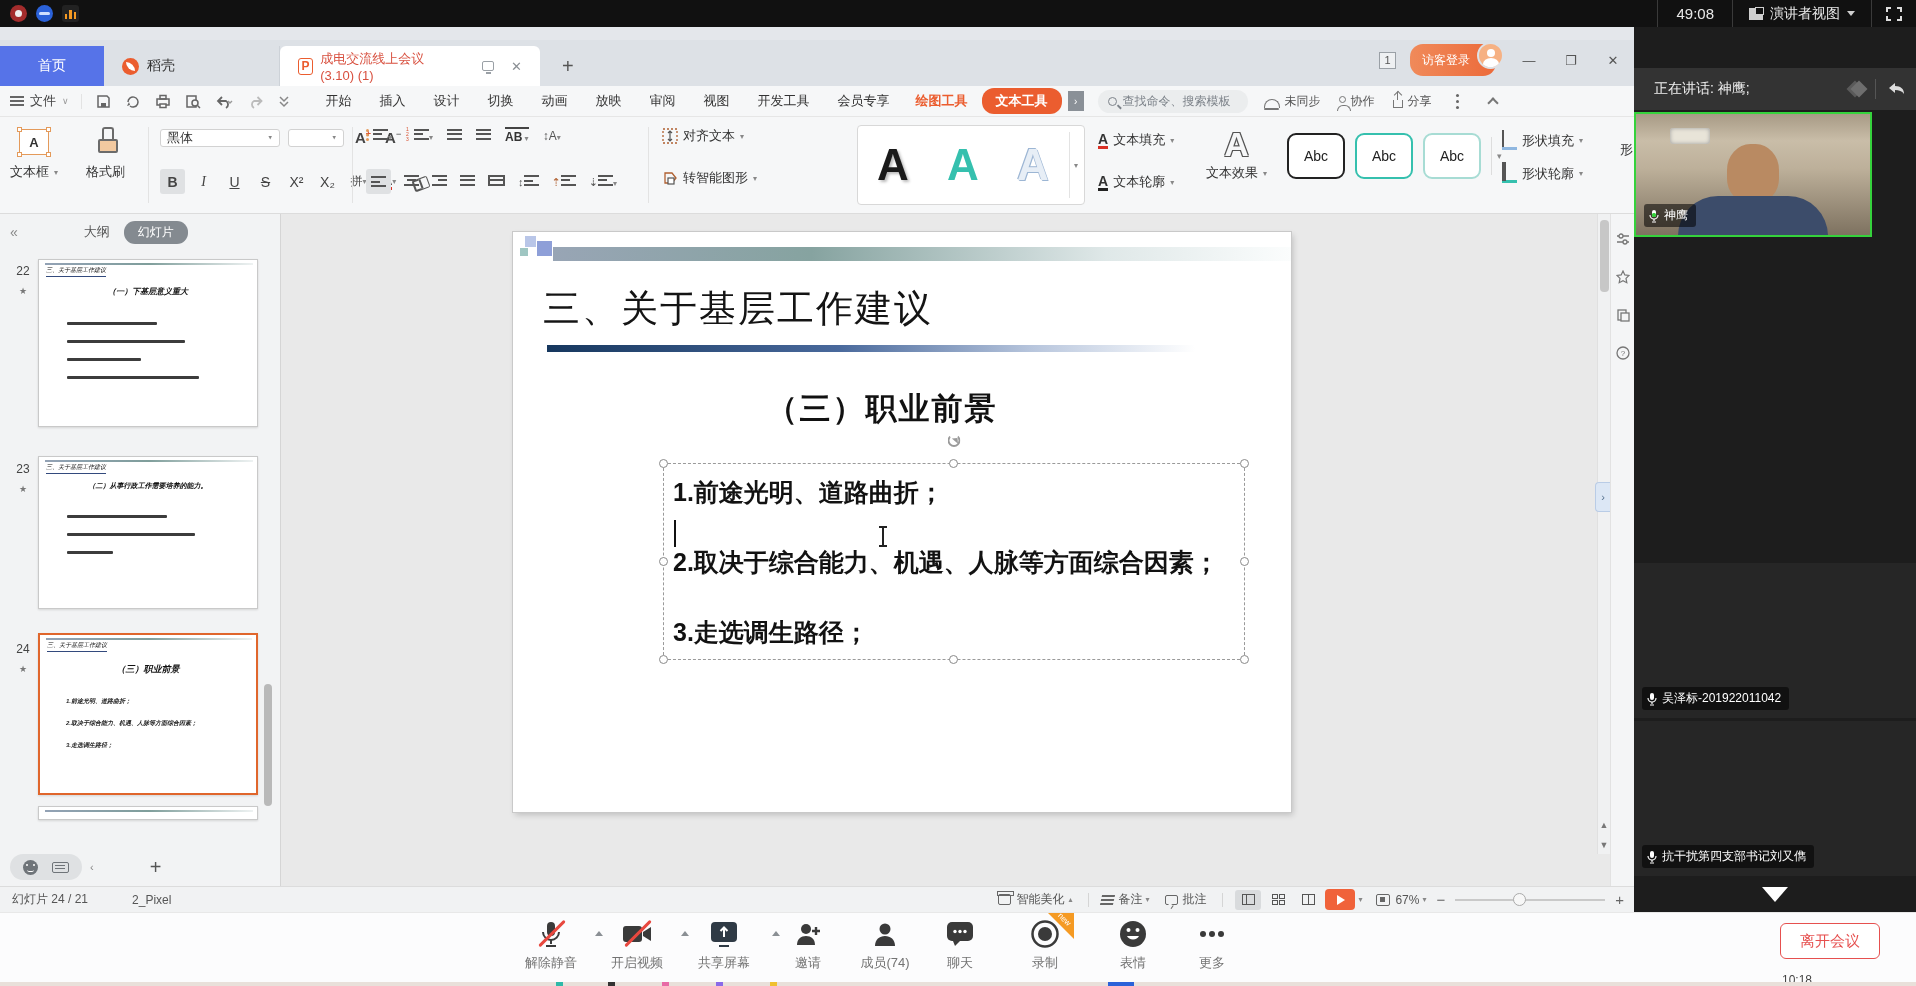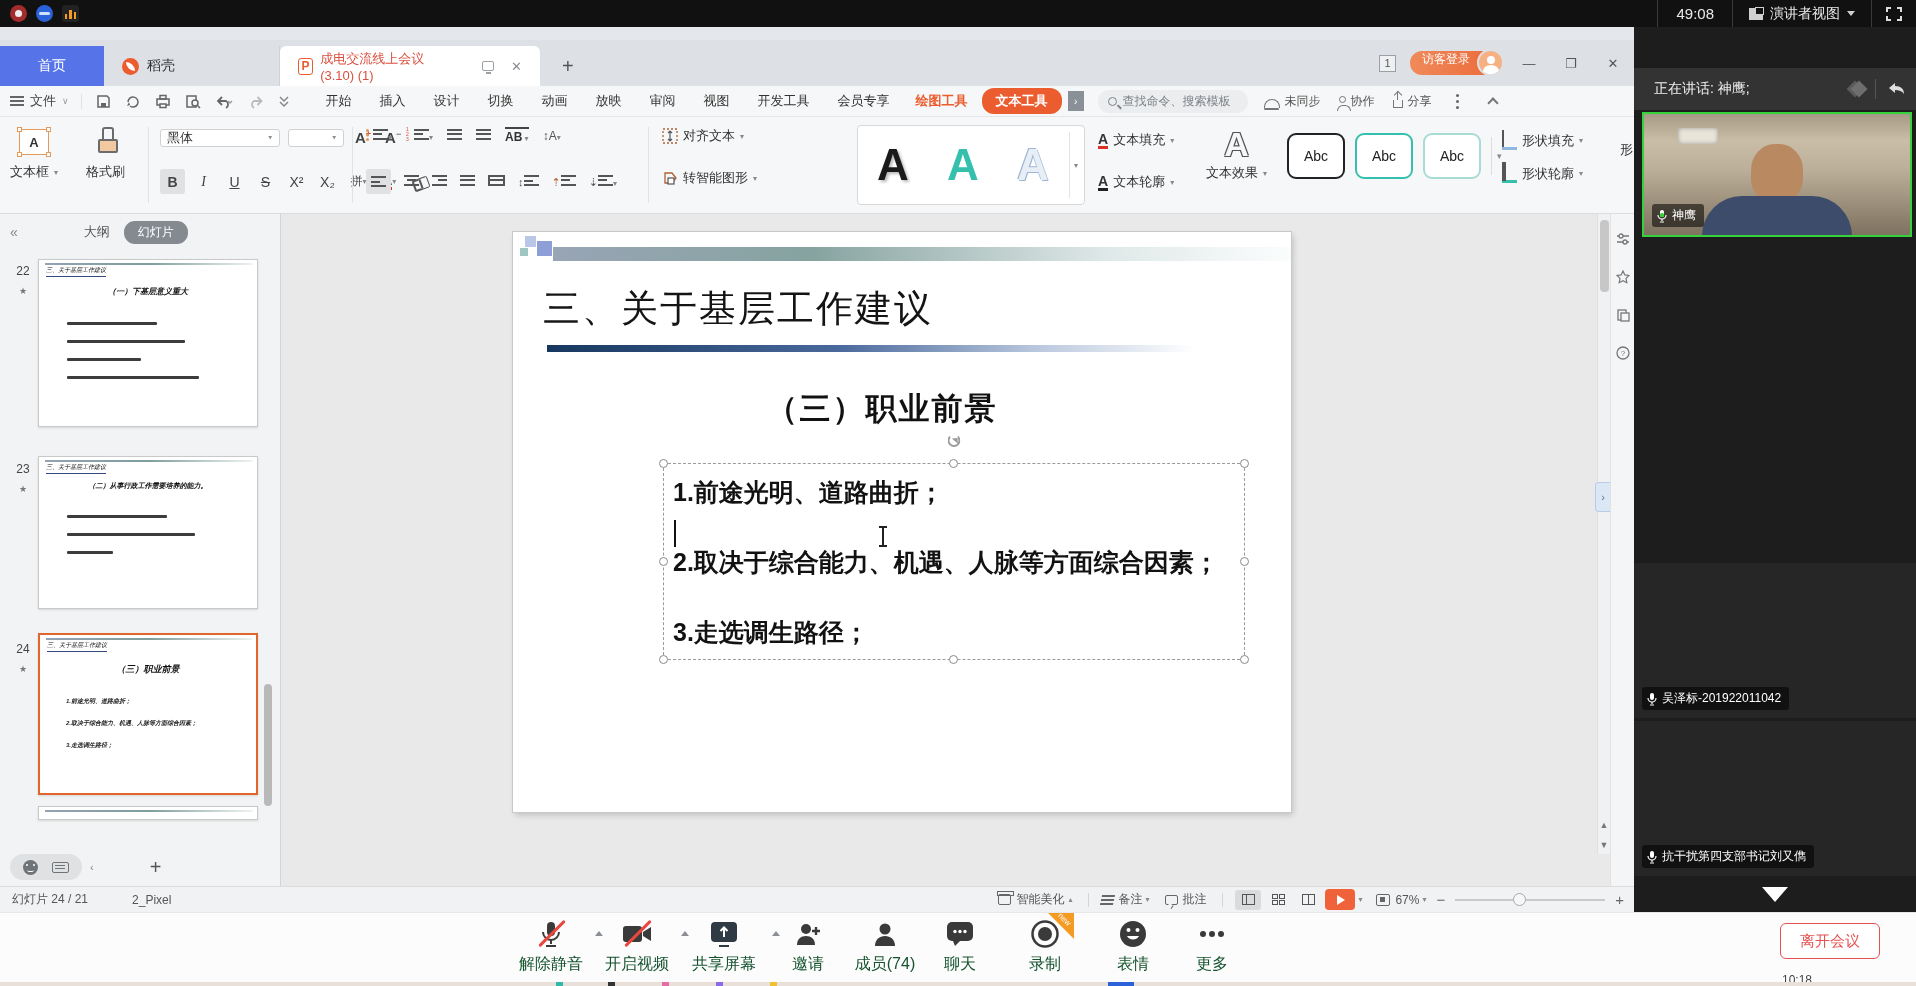--- a/index.html
+++ b/index.html
@@ -39,21 +39,21 @@
   .leaf { width:17px; height:17px; border-radius:50%; background:#eb5d2f; position:relative; }
   .leaf::after { content:""; position:absolute; left:4px; top:4px; width:9px; height:9px; background:#fff; border-radius:0 100% 0 100%; }
   .tab.doc { background:#fff; width:260px; border-radius:6px 6px 0 0; gap:7px; color:#d8503f; font-size:13px; }
   .pbadge { width:17px; height:17px; border-radius:3px; border:1.5px solid #eb5d2f; color:#eb5d2f; font-weight:bold; font-size:12px; display:flex; align-items:center; justify-content:center; background:#fff; }
   .mini-mon { width:13px; height:10px; border:1.5px solid #9aa0a6; border-radius:2px; position:relative; margin-left:14px; }
   .mini-mon::after { content:""; position:absolute; left:3px; bottom:-4px; width:5px; height:2px; background:#9aa0a6; }
   .tab-x { color:#8a8f94; font-size:13px; margin-left:10px; }
   .tab-plus { font-size:20px; color:#555; margin-left:22px; margin-bottom:8px; }
   .tabbar .winctl { margin-left:auto; display:flex; align-items:center; gap:4px; margin-bottom:10px; margin-right:6px; }
   .badge1 { width:17px; height:17px; border:1px solid #9aa0a6; color:#555; display:flex; align-items:center; justify-content:center; font-size:11px; background:#eef0f2; }
-  .guest { height:24px; background:linear-gradient(90deg,#f08a5a,#ec6a3a); border-radius:13px; color:#fff; font-size:12px; display:flex; padding:0 26px 0 12px; margin:0 6px 0 10px; position:relative; }
+  .guest { height:32px; background:linear-gradient(90deg,#f08a5a,#ec6a3a); border-radius:13px; color:#fff; font-size:12px; display:flex; align-items:center; padding:0 26px 0 12px; margin:0 6px 0 10px; position:relative; }
   .guest .gav { position:absolute; right:-8px; top:-2px; width:27px; height:27px; border-radius:50%; background:#f6b183; border:2px solid #dde1e6; overflow:hidden; }
   .guest .gav::before { content:""; position:absolute; left:8px; top:5px; width:8px; height:8px; border-radius:50%; background:#fff; }
   .guest .gav::after { content:""; position:absolute; left:4px; top:14px; width:16px; height:12px; border-radius:50% 50% 0 0; background:#fff; }
   .wbtn { width:30px; height:26px; display:flex; align-items:center; justify-content:center; color:#555; font-size:13px; margin-left:8px;}
 
   
   .menubar { position:absolute; left:0; top:59px; width:100%; height:31px; background:#f6f7f8; display:flex; align-items:center; border-bottom:1px solid #e6e6e6; }
   .m-file { display:flex; align-items:center; gap:6px; padding:0 12px 0 10px; font-size:13px; color:#444; }
   .ham { width:14px; height:10px; border-top:2px solid #666; border-bottom:2px solid #666; position:relative; }
   .ham::after { content:""; position:absolute; left:0; top:2px; width:100%; height:2px; background:#666; }
@@ -213,21 +213,21 @@
   .fit { width:14px; height:12px; border:1.5px solid #666; border-radius:2px; position:relative; margin:0 5px 0 14px; }
   .fit::after { content:""; position:absolute; left:3px; top:2px; width:5px; height:5px; background:#666; }
   .zoomctl { display:flex; align-items:center; gap:10px; margin:0 10px; color:#555; }
   .ztrack { width:150px; height:2px; background:#c9c9c9; position:relative; }
   .zknob { position:absolute; left:58px; top:-6px; width:13px; height:13px; border-radius:50%; background:#f7f7f7; border:1px solid #aaa; }
   .zplusminus { font-size:15px; color:#666; }
 
   
   .meetbar { position:absolute; left:0; top:912px; width:1916px; height:70px; background:#fcfcfd; border-top:1px solid #e8e8e8; }
   .mt-item { position:absolute; top:6px; width:72px; display:flex; flex-direction:column; align-items:center; gap:5px; }
-  .mt-item .lbl { font-size:16px; color:#14532d; white-space:nowrap; }
+  .mt-item .lbl { font-size:13px; color:#737373; white-space:nowrap; }
   .mt-ic { width:30px; height:30px; position:relative; display:flex; align-items:center; justify-content:center; }
   .slash::after { content:""; position:absolute; left:-2px; top:13px; width:36px; height:3px; background:#e8483f; transform:rotate(-45deg); border-radius:2px; }
   .mt-caret { position:absolute; top:18px; width:0; height:0; border-left:4px solid transparent; border-right:4px solid transparent; border-bottom:5px solid #8a8f94; }
   .newbadge { position:absolute; right:-14px; top:-6px; width:0; height:0; border-top:26px solid #f59a23; border-left:26px solid transparent; }
   .newtxt { position:absolute; right:-12px; top:-4px; color:#fff; font-size:8px; transform:rotate(45deg); z-index:2; }
   .leavebtn { position:absolute; left:1780px; top:10px; width:100px; height:36px; border:1px solid #e6504f; border-radius:6px; color:#e6504f; font-size:15px; display:flex; align-items:center; justify-content:center; background:#fff; }
   .mclock { position:absolute; left:1782px; top:60px; font-size:12px; color:#444; }
 
   
   .sliver { position:absolute; left:0; top:982px; width:1916px; height:4px; background:#e9e0da; }
@@ -237,21 +237,21 @@
   .panel { position:absolute; left:1634px; top:27px; width:282px; height:885px; background:#1d1d1d; }
   .p-header { position:absolute; left:0; top:41px; width:100%; height:42px; background:#333; display:flex; align-items:center; color:#f0f0f0; font-size:14px; }
   .p-header .spk { margin-left:20px; }
   .p-logo { margin-left:auto; display:flex; align-items:center; gap:10px; margin-right:10px; }
   .dia { width:12px; height:12px; background:#5a5a5a; transform:rotate(45deg); }
   .dia.d2 { margin-left:-8px; background:#6e6e6e; }
   .p-div { width:1px; height:20px; background:#555; }
   .tile { position:absolute; left:0; width:282px; background:#262626; overflow:hidden; }
   .tile .avwrap { position:absolute; left:50%; top:42px; transform:translateX(-50%); width:78px; height:78px; border-radius:50%; }
   .namebadge { position:absolute; left:8px; bottom:8px; background:rgba(0,0,0,.55); border-radius:3px; color:#fff; font-size:12px; display:flex; align-items:center; gap:5px; padding:3px 8px 3px 5px; white-space:nowrap; max-width:262px; overflow:hidden; }
-  .video1 { left:8px; width:270px; border:2px solid #35d23c; background:linear-gradient(180deg,#a79a85 0%,#c9bda8 22%,#bdb09a 45%,#7e7260 100%);text-align:center; }
+  .video1 { left:0; width:238px; border:2px solid #35d23c; background:linear-gradient(180deg,#a79a85 0%,#c9bda8 22%,#bdb09a 45%,#7e7260 100%);text-align:center; }
   .v-light { position:absolute; left:34px; top:14px; width:40px; height:16px; background:#e8e4d8; border-radius:3px; box-shadow:inset 0 0 4px #999; }
   .v-head { position:absolute; left:50%; top:30px; transform:translateX(-50%); width:52px; height:58px; background:#b98a62; border-radius:45% 45% 40% 40%; }
   .v-body { position:absolute; left:50%; top:82px; transform:translateX(-50%); width:150px; height:50px; background:#3c4c6a; border-radius:40px 40px 0 0; }
   .av-flower { width:100%; height:100%; border-radius:50%; background:radial-gradient(circle at 50% 46%, #6b5b8f 0 17%, #f4e9cf 18% 58%, #433a52 59% 100%); }
   .av-blue { width:100%; height:100%; border-radius:50%; background:#2e6fe4; display:flex; align-items:center; justify-content:center; color:#fff; font-size:20px; letter-spacing:2px; }
   .av-p1 { width:100%; height:100%; border-radius:50%; background:radial-gradient(circle at 45% 40%, #f2e3d4 0 38%, #e3b4a6 39% 70%, #c98f86 71% 100%); }
   .av-p2 { width:100%; height:100%; border-radius:50%; background:radial-gradient(circle at 50% 60%, #e9e9e6 0 30%, #9aa2a6 31% 75%, #70797d 76% 100%); }
   .p-down { position:absolute; left:50%; bottom:10px; transform:translateX(-50%); width:0; height:0; border-left:13px solid transparent; border-right:13px solid transparent; border-top:15px solid #fff; }
   .orangeperson { width:12px; height:12px; background:#f59a23; border-radius:2px; position:relative; flex:none; }
   .orangeperson::before { content:""; position:absolute; left:4px; top:2px; width:4px; height:4px; border-radius:50%; background:#fff; }

